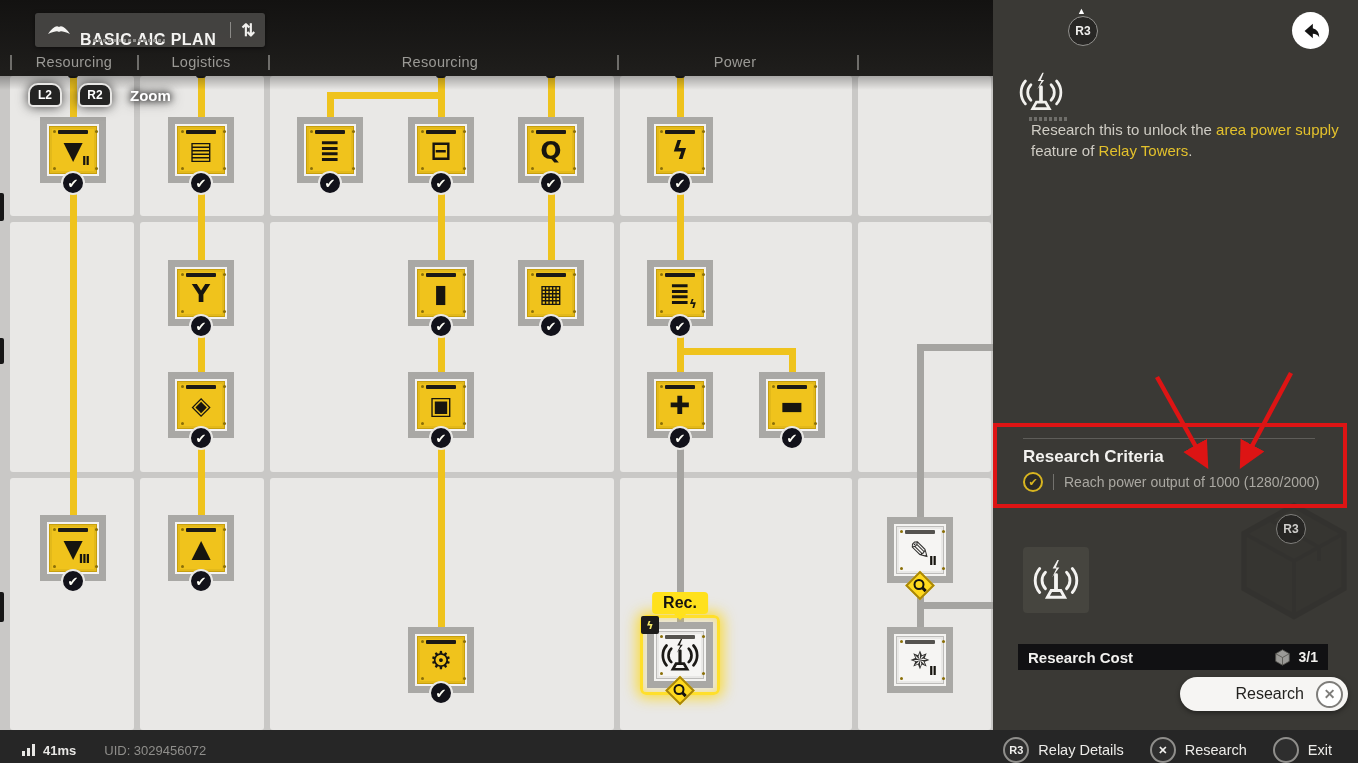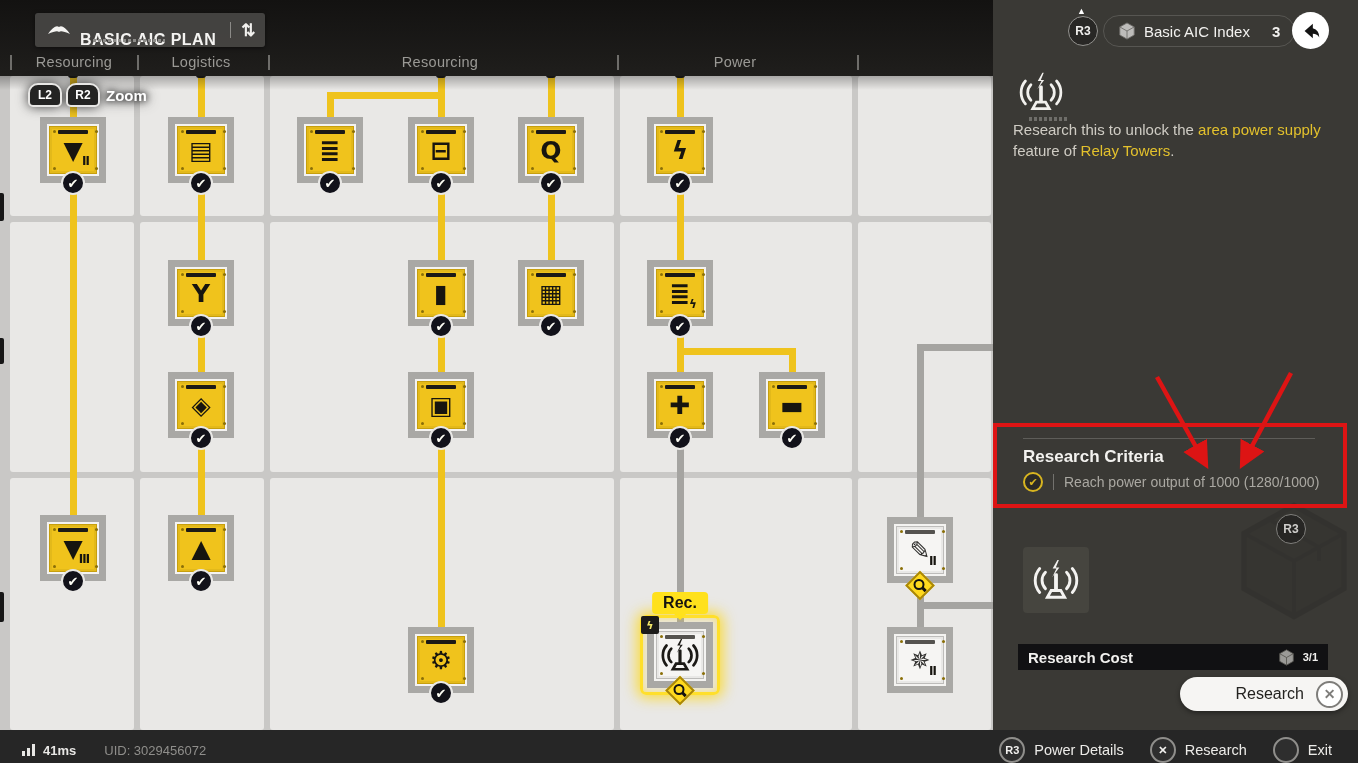--- a/index.html
+++ b/index.html
@@ -24,21 +24,21 @@
   
   .cat { position:absolute; top:54px; transform:translateX(-50%); color:#9a9995;
     font-size:14.5px; letter-spacing:.3px; z-index:6; }
   .catsep { position:absolute; top:55px; width:2px; height:15px; background:#6e6d6a; z-index:6; }
 
   
   #zoom-hint { position:absolute; left:28px; top:83px; display:flex; align-items:center; z-index:7;
     filter:drop-shadow(0 0 6px rgba(20,20,20,.8)); }
   .keycap { width:34px; height:24px; background:#242423; border:2px solid #e8e7e5;
     border-radius:10px 10px 5px 5px; color:#fff; font-size:12px; font-weight:700;
-    display:flex; align-items:center; justify-content:center; margin-right:4px; }
+    display:flex; align-items:center; justify-content:center; margin-right:16px; }
   #zoom-hint .zlabel { color:#fff; font-size:15px; font-weight:700; margin-left:2px;
     text-shadow:0 0 6px #000; }
 
   
   #map { position:absolute; left:0; top:0; width:993px; height:730px; background:#c9c8c6; z-index:1; }
   .cell { position:absolute; background:#e9e8e6; border-radius:3px; }
   #map-shade { position:absolute; left:0; top:76px; width:993px; height:14px;
     background:linear-gradient(rgba(0,0,0,.28),transparent); z-index:4; }
   .tick { position:absolute; left:0; width:4px; background:#161616; z-index:4; border-radius:0 2px 2px 0; }
 
@@ -100,42 +100,42 @@
     display:flex; align-items:center; padding:0 14px; }
   #idx-pill .ilabel { color:#f2f1ef; font-size:15px; margin-left:8px; }
   #idx-pill .icount { color:#f2f1ef; font-size:15px; font-weight:700; margin-left:22px; }
   #back-btn { position:absolute; left:299px; top:12px; width:37px; height:37px; border-radius:50%;
     background:#fff; display:flex; align-items:center; justify-content:center; }
 
   #det-title-row { position:absolute; left:26px; top:70px; display:flex; align-items:center; }
   #det-title { color:#f6f5f2; font-size:25px; font-weight:600; margin-left:10px; letter-spacing:.2px; }
   #det-subtick { position:absolute; left:36px; top:117px; width:38px; height:4px;
     background:repeating-linear-gradient(90deg,#6e6d69 0 3px,transparent 3px 5px); }
-  #det-desc { position:absolute; left:20px; top:119px; width:326px; color:#cfccc4;
+  #det-desc { position:absolute; left:38px; top:119px; width:326px; color:#cfccc4;
     font-size:15px; line-height:21px; }
   .hl { color:#e3c12c; }
 
   #crit-sep { position:absolute; left:30px; top:438px; width:292px; height:1px; background:#7c7b77; opacity:.55; }
   #crit-heading { position:absolute; left:30px; top:447px; color:#f3f2ef; font-size:17px; font-weight:600; }
   #crit-row { position:absolute; left:30px; top:472px; display:flex; align-items:center; }
   #crit-check { width:20px; height:20px; border-radius:50%; border:2px solid #d8b520; color:#d8b520;
     font-size:11px; display:flex; align-items:center; justify-content:center; background:rgba(0,0,0,.25); }
   #crit-div { width:1px; height:16px; background:#73726e; margin:0 10px; }
   #crit-text { color:#aaa8a2; font-size:14px; }
 
   #rew-heading { position:absolute; left:30px; top:517px; color:#f3f2ef; font-size:17.5px; font-weight:600; }
   #rew-r3 { position:absolute; left:283px; top:514px; }
   #reward-tile { position:absolute; left:30px; top:547px; width:66px; height:66px;
     background:#46453f; border-radius:4px; display:flex; align-items:center; justify-content:center; }
   #watermark { position:absolute; left:245px; top:500px; opacity:.16; }
 
   #cost-bar { position:absolute; left:25px; top:644px; width:310px; height:26px;
     background:rgba(8,8,11,.8); display:flex; align-items:center; padding:0 10px; }
   #cost-bar .clabel { color:#f1f0ee; font-size:15px; font-weight:600; }
-  #cost-bar .cval { color:#f1f0ee; font-size:11px; font-weight:700; margin-left:8px; }
+  #cost-bar .cval { color:#f1f0ee; font-size:14px; font-weight:700; margin-left:8px; }
   #cost-bar .spacer { flex:1; }
   #research-pill { position:absolute; left:187px; top:677px; width:168px; height:34px;
     background:#f6f5f3; border-radius:17px; display:flex; align-items:center; justify-content:flex-end;
     padding-right:5px; box-shadow:0 2px 5px rgba(0,0,0,.4); }
   #research-pill .rlabel { color:#23221f; font-size:16px; margin-right:12px; }
   .x-circle { width:27px; height:27px; border-radius:50%; border:2.5px solid #7e7d7a; color:#7e7d7a;
     display:flex; align-items:center; justify-content:center; font-size:14px; font-weight:700; background:#fff; }
 
   
   #anno-box { position:absolute; left:993px; top:423px; width:354px; height:85px;
@@ -414,28 +414,20 @@
   <div id="zoom-hint">
     <span class="keycap">L2</span>
     <span class="keycap">R2</span>
     <span class="zlabel">Zoom</span>
   </div>
 
   <div id="panel">
     <div id="panel-header">
       <span id="idx-tri">▲</span>
       <div class="r3-circle" id="idx-r3">R3</div>
-      <div id="idx-pill">
-        <svg width="18" height="18" viewBox="0 0 20 20">
-          <path d="M10 1 18 5.5 18 14.5 10 19 2 14.5 2 5.5Z" fill="#bdbcba" stroke="#6e6d6a"></path>
-          <path d="M2 5.5 10 10 18 5.5 M10 10 10 19" stroke="#6e6d6a" fill="none"></path>
-        </svg>
-        <span class="ilabel">Basic AIC Index</span>
-        <span class="icount">3</span>
-      </div>
       <div id="back-btn">
         <svg width="22" height="22" viewBox="0 0 24 24">
           <path d="M14 4 5 12 14 20 14 15 Q19 15 21 19 Q21 11 14 9 Z" fill="#141414"></path>
         </svg>
       </div>
     </div>
 
     <div id="det-title-row">
       <svg class="relay-svg-title" width="44" height="44" viewBox="0 0 48 48">
         <g stroke="#f2f1ee" stroke-width="3" fill="none" stroke-linecap="round">
@@ -451,21 +443,21 @@
     </div>
     <div id="det-subtick"></div>
 
     <p id="det-desc"><span>Research this to unlock the </span><span class="hl">area power supply</span><span> feature of </span><span class="hl">Relay Towers</span><span>.</span></p>
 
     <div id="crit-sep"></div>
     <div id="crit-heading">Research Criteria</div>
     <div id="crit-row">
       <span id="crit-check">✔</span>
       <span id="crit-div"></span>
-      <span id="crit-text">Reach power output of 1000 (1280/1000)</span>
+      <span id="crit-text">Reach power output of 1000 (1280/2000)</span>
     </div>
 
     <div class="r3-circle" id="rew-r3">R3</div>
 
     <svg id="watermark" width="112" height="122" viewBox="0 0 20 22">
       <path d="M10 1 19 6 19 16 10 21 1 16 1 6Z" fill="#23221f" stroke="#151412"></path>
       <path d="M1 6 10 11 19 6 M10 11 10 21 M5.5 3.5 14.5 8.5 14.5 11" stroke="#151412" fill="none" stroke-width=".7"></path>
     </svg>
 
     <div id="reward-tile">
@@ -513,21 +505,21 @@
     <span id="ping">
         <span class="b1"></span>
         <span class="b2"></span>
         <span class="b3"></span>
       </span>
     <span id="ping-text">41ms</span>
     <span id="uid-text">UID: 3029456072</span>
     <span class="bb-spacer"></span>
     <span class="bb-item">
       <span class="bb-circle">R3</span>
-      <span class="bb-label">Power Details</span>
+      <span class="bb-label">Relay Details</span>
     </span>
     <span class="bb-item">
       <span class="bb-circle">✕</span>
       <span class="bb-label">Research</span>
     </span>
     <span class="bb-item">
       <span class="bb-circle"></span>
       <span class="bb-label">Exit</span>
     </span>
   </div>

